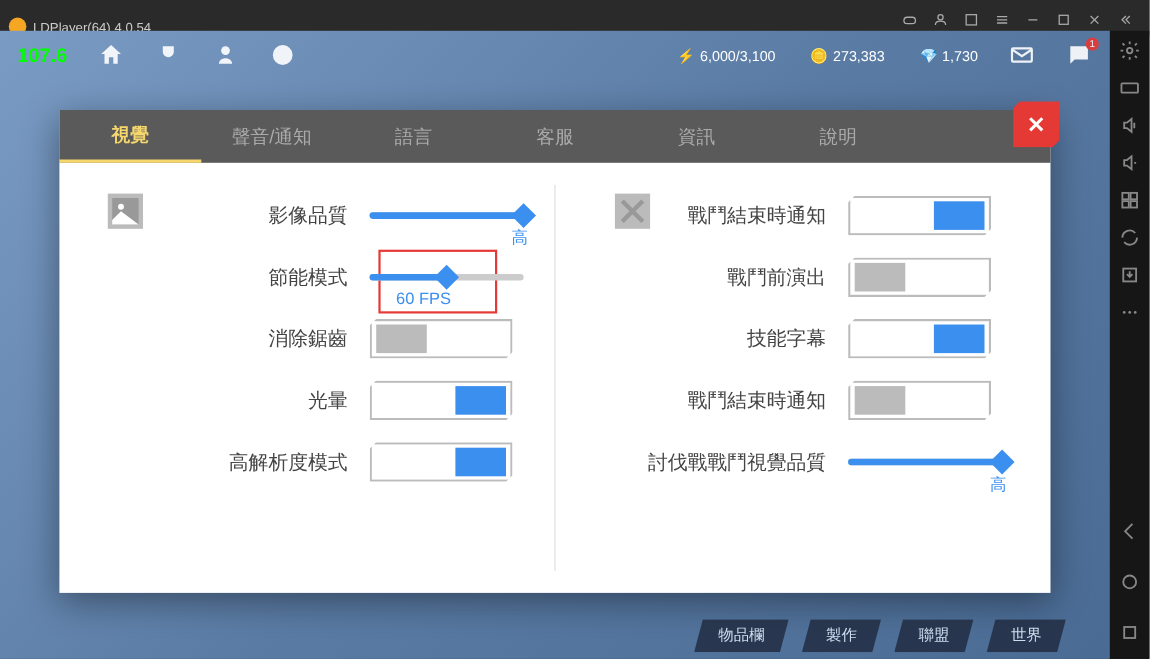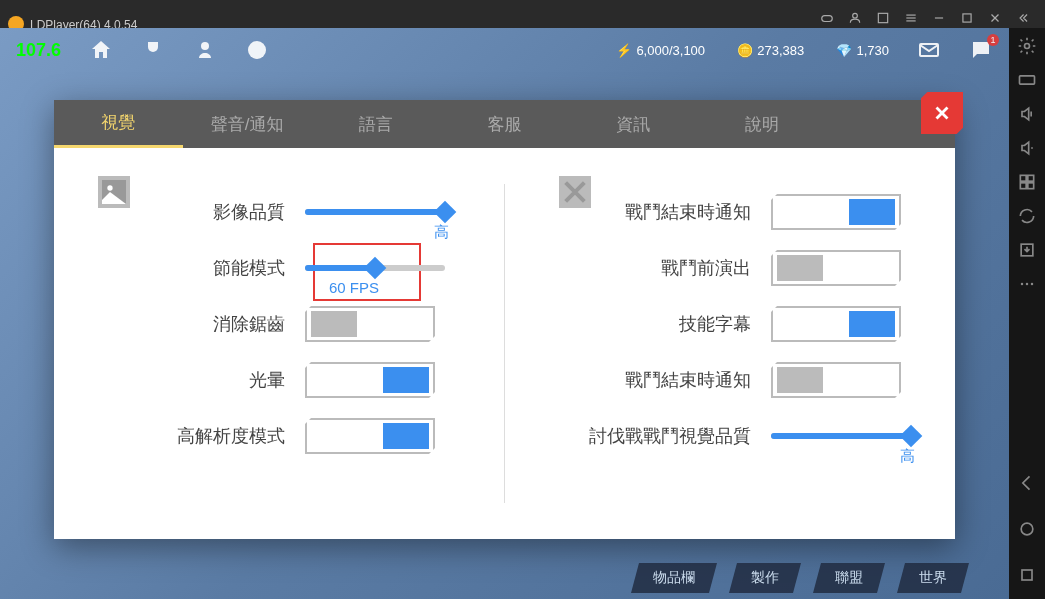--- a/index.html
+++ b/index.html
@@ -25,25 +25,25 @@
 .gametop .fps { color: #0f0; font-weight: bold; font-size: 18px; }
 .gametop .icon { width: 24px; height: 24px; display: flex; align-items: center; justify-content: center; opacity: .9; }
 .gametop .currency { display: flex; align-items: center; gap: 4px; margin-left: 4px; position: relative; }
 .gametop .spacer { flex: 1; }
 .gametop .notif-badge { position: absolute; top: -4px; right: -6px; width: 12px; height: 12px; background: #e53935; border-radius: 50%; display: flex; align-items: center; justify-content: center; font-size: 9px; color: #fff; }
 
 
 .modal { position: absolute; left: 54px; top: 72px; right: 54px; bottom: 60px; background: #fff; box-shadow: 0 8px 30px rgba(0,0,0,.4); display: flex; flex-direction: column; }
 .modal-tabs { height: 48px; background: #5a5a5a; display: flex; align-items: stretch; position: relative; }
 .modal-tab { flex: 1; display: flex; align-items: center; justify-content: center; color: #aaa; font-size: 17px; cursor: pointer; max-width: 140px; }
-.modal-tab.active { color: #f5d76e; border-bottom: 3px solid #f5d76e; font-weight: 400; }
+.modal-tab.active { color: #f5d76e; border-bottom: 3px solid #f5d76e; font-weight: 700; }
 .modal-close { position: absolute; right: -8px; top: -8px; width: 42px; height: 42px; background: #e53935; display: flex; align-items: center; justify-content: center; cursor: pointer; clip-path: polygon(15% 0, 100% 0, 100% 85%, 85% 100%, 0 100%, 0 15%); }
 .modal-close svg { width: 22px; height: 22px; }
 
-.modal-body { flex: 1; display: flex; padding: 36px 24px; position: relative; gap: 31px; }
+.modal-body { flex: 1; display: flex; padding: 20px 24px; position: relative; }
 .col { flex: 1; padding: 0 20px; }
 .divider { width: 1px; background: #ddd; margin: 0 8px; }
 
 .cat-icon { width: 32px; height: 32px; background: #bbb; position: absolute; }
 .cat-icon.left { left: 44px; top: 28px; }
 .cat-icon.right { left: 56%; top: 28px; }
 
 .setting-row { display: flex; align-items: center; justify-content: flex-end; height: 56px; gap: 20px; position: relative; }
 .setting-label { color: #444; font-size: 18px; text-align: right; }
 .setting-control { width: 140px; position: relative; }

